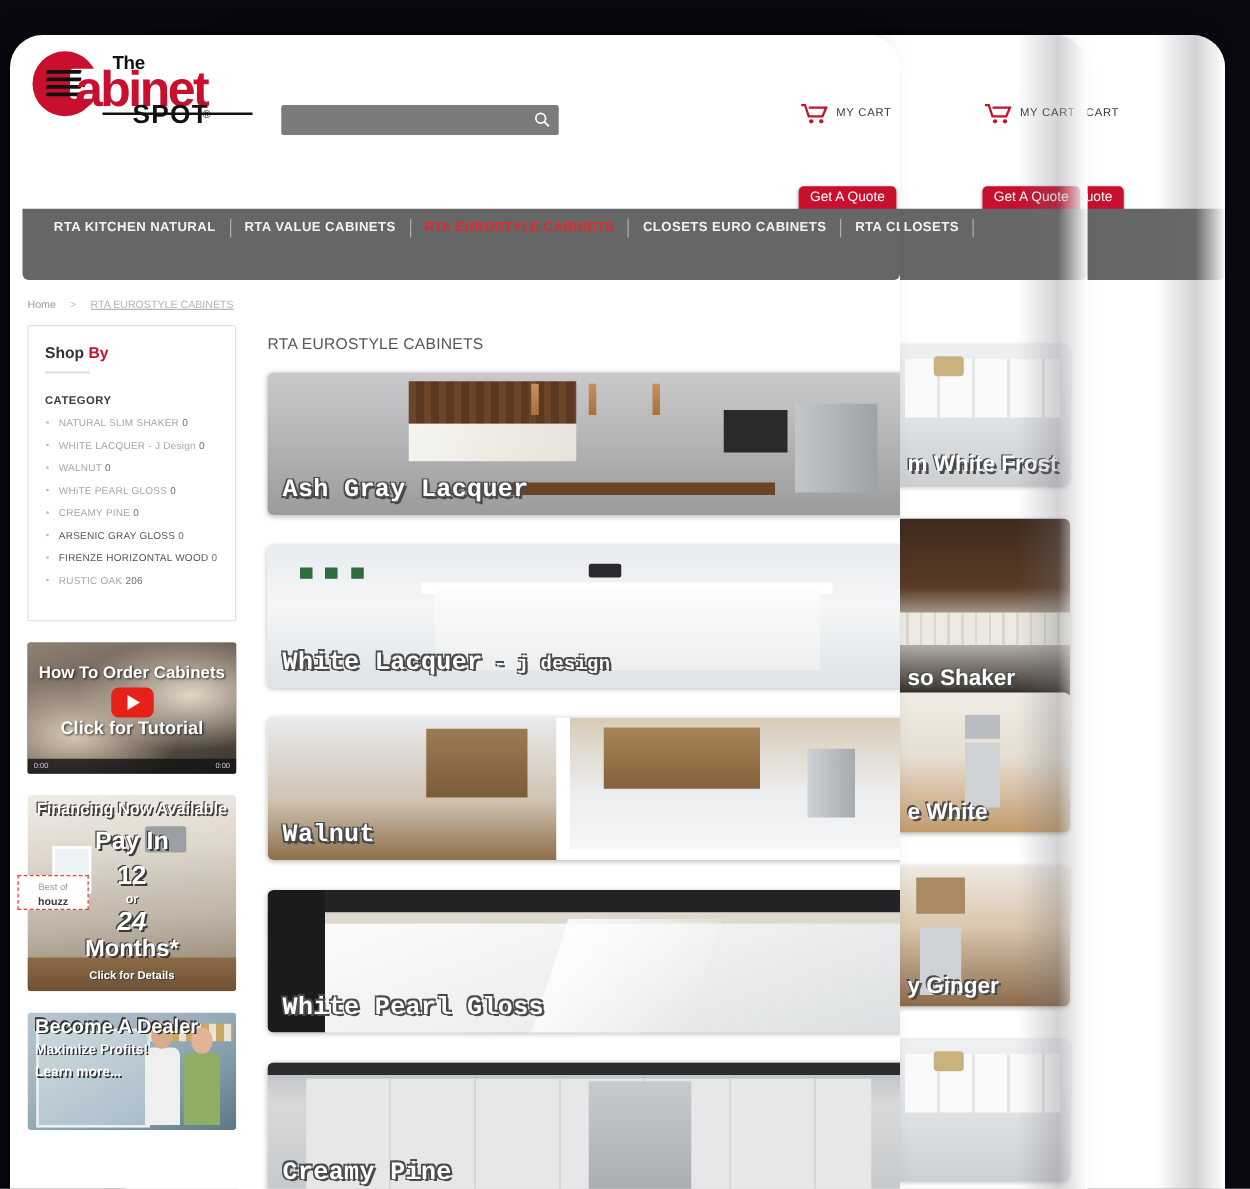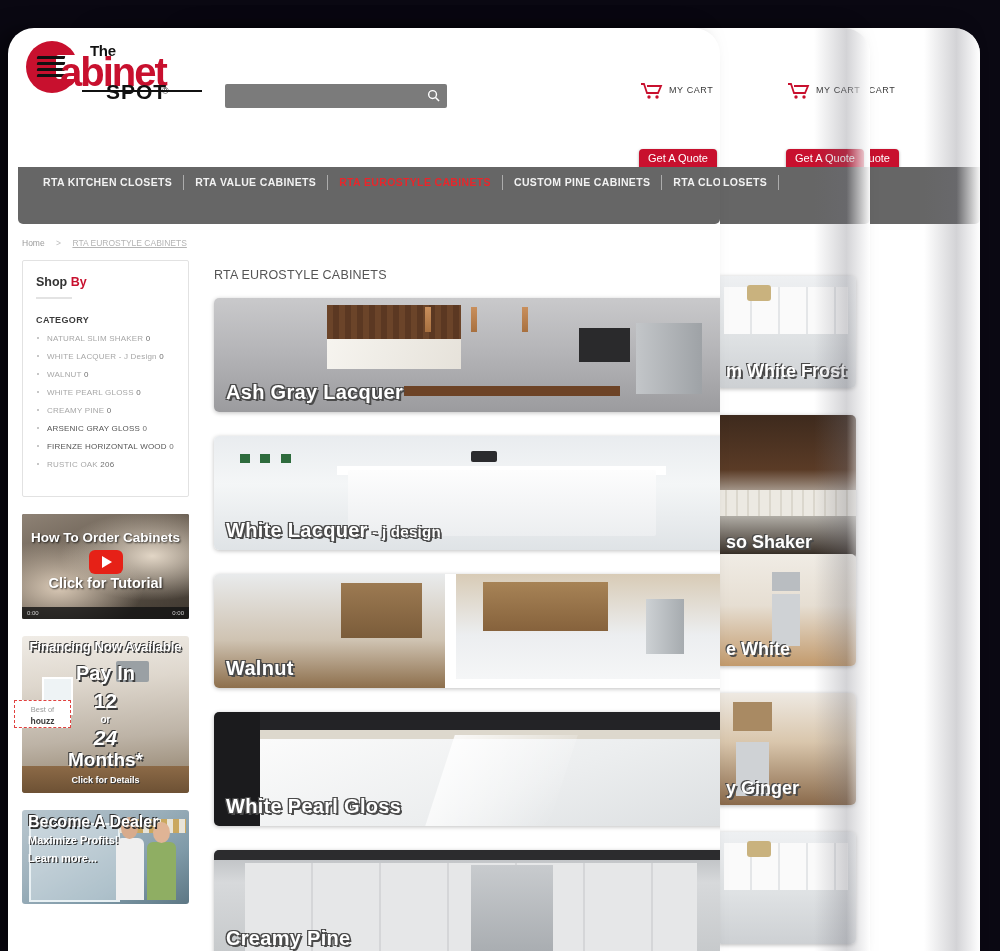--- a/index.html
+++ b/index.html
@@ -240,20 +240,21 @@
   .houzz .hz2{position:absolute;left:0;right:0;top:15px;text-align:center;font-size:8.5px;color:#3b3b3b;font-weight:bold;}
 
   
   .main{position:absolute;left:200px;top:0;width:490px;}
   .ptitle{font-size:12.5px;color:#555;margin:8px 0 16px 6px;letter-spacing:.2px;}
 
   .tile{
     position:relative;width:514px;height:114px;margin:0 0 24px 6px;
     border-radius:5px;overflow:hidden;cursor:pointer;
     box-shadow:0 1px 4px rgba(0,0,0,.25);
+    font-family:Liberation Mono, monospace;
   }
   .tile .cap{
     position:absolute;left:12px;bottom:8px;color:#fff;font-weight:bold;font-size:20px;
     text-shadow:2px 2px 0 #4a4a4a,-1.3px -1.3px 0 #4a4a4a,1.3px -1.3px 0 #4a4a4a,-1.3px 1.3px 0 #4a4a4a;
     letter-spacing:.3px;
   }
   .tile .cap .sub{font-size:15px;}
 
   
   .t-ash{background:linear-gradient(180deg,#c9c9cb 0%,#b4b4b7 48%,#9b9b9e 100%);}
@@ -458,27 +459,27 @@
           <circle cx="17" cy="15" r="1.7" fill="#c8102e"></circle>
         </svg>
         <div class="cart-lbl">MY CART</div>
       </div>
     </div>
 
     <div class="quote q1">Get A Quote</div>
 
     <div class="nav">
       <div class="navrow r1">
-        <span class="navitem active" style="color:#f2f2f2">RTA KITCHEN CLOSETS</span>
+        <span class="navitem active" style="color:#f2f2f2">RTA KITCHEN NATURAL</span>
         <span class="navsep"></span>
         <span class="navitem">RTA VALUE CABINETS</span>
         <span class="navsep"></span>
         <span class="navitem active">RTA EUROSTYLE CABINETS</span>
         <span class="navsep"></span>
-        <span class="navitem">CUSTOM PINE CABINETS</span>
+        <span class="navitem">CLOSETS EURO CABINETS</span>
         <span class="navsep"></span>
         <span class="navitem">RTA CLOSETS</span>
 
       </div>
     </div>
 
     <div class="crumb">
       <span>Home</span>
       <span class="sep">&gt;</span>
       <span class="cur">RTA EUROSTYLE CABINETS</span>

